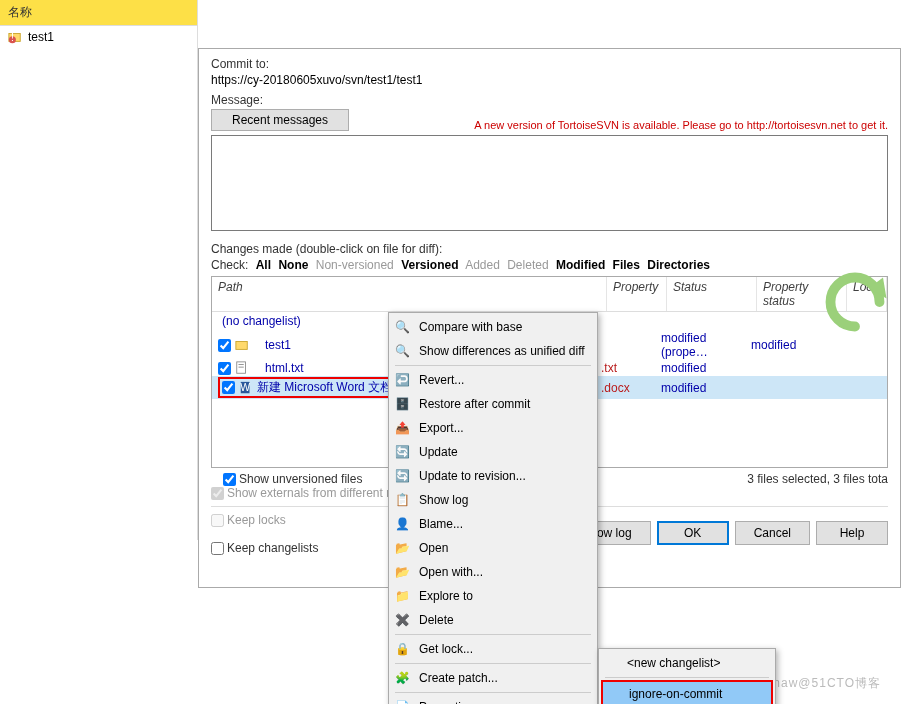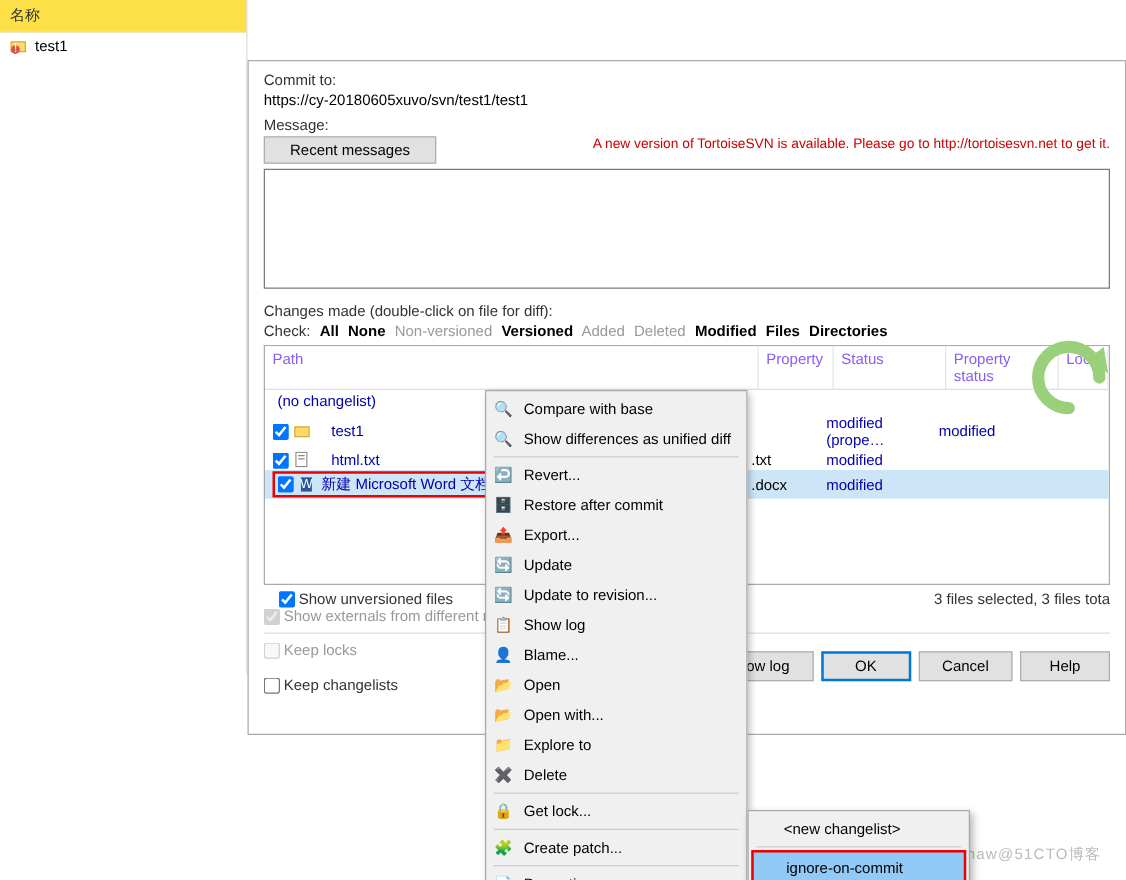--- a/index.html
+++ b/index.html
@@ -9,48 +9,48 @@
     .left-header { padding: 4px 8px; background: #fde047; border-bottom: 1px solid #ddd; }
     .left-header-text { color: #333; }
     .left-item { display: flex; align-items: center; padding: 4px 8px; gap: 6px; }
     .left-item .warn-icon { width: 14px; height: 14px; display: inline-flex; align-items: center; justify-content: center; }
     
     .commit-dialog { position: absolute; left: 198px; top: 0; right: 0; height: 540px; border: 1px solid #aaa; background: #fff; padding: 8px 12px; margin-top: 48px; }
     
     .commit-to-label { color: #333; margin-bottom: 2px; }
     .commit-url { font-weight: normal; color: #000; margin-bottom: 6px; }
     .message-label { color: #333; margin-bottom: 2px; }
-    .message-row { display: flex; align-items: flex-start; gap: 8px; }
+    .message-row { display: flex; align-items: flex-end; gap: 8px; }
     .recent-btn { padding: 3px 20px; border: 1px solid #adadad; background: #e1e1e1; cursor: pointer; }
     .warning-text { color: #c00; margin-left: auto; font-size: 11px; }
     .message-box { width: 100%; height: 96px; border: 1px solid #7a7a7a; margin-top: 4px; background: #fff; resize: none; }
     
     .changes-label { margin-top: 8px; color: #333; }
     .check-row { margin-top: 2px; color: #333; }
     .check-row span { margin-right: 4px; }
     .check-bold { font-weight: bold; color: #000; }
     .check-grey { color: #999; }
     
     .file-table { width: 100%; border: 1px solid #aaa; margin-top: 4px; background: #fff; }
     .table-header { display: flex; background: #fff; border-bottom: 1px solid #ddd; }
-    .th { padding: 3px 6px; border-right: 1px solid #e5e5e5; color: #8b5cf6; }
+    .th { padding: 3px 6px; border-right: 1px solid #e5e5e5; color: #404040; font-style: italic; }
     .th-path { flex: 1; }
     .th-ext { width: 60px; }
     .th-status { width: 90px; }
     .th-prop { width: 90px; }
     .th-lock { width: 40px; }
     
     .table-body { height: 155px; overflow: hidden; position: relative; }
     .no-changelist { color: #00a; padding: 2px 10px; }
     .file-row { display: flex; align-items: center; padding: 1px 6px; }
     .file-row.selected { background: #cde6f7; }
     .chk { width: 13px; height: 13px; margin-right: 4px; }
     .file-icon { width: 14px; height: 14px; margin-right: 4px; display: inline-flex; }
     .file-name { color: #00a; flex: 1; padding-left: 12px; }
-    .file-ext { width: 60px; color: #000000; }
+    .file-ext { width: 60px; color: #b91c1c; }
     .file-status { width: 90px; color: #00a; }
     .file-prop { width: 90px; color: #00a; }
     .file-lock { width: 40px; }
     
     .red-highlight { border: 2px solid #e00; padding: 0 2px; display: inline-block; }
     
     .footer-row1 { margin-top: 4px; display: flex; align-items: center; gap: 12px; padding-left: 12px; }
     .footer-row2 { display: flex; align-items: center; gap: 12px; }
     .chk-label { display: flex; align-items: center; gap: 3px; color: #333; }
     .chk-label.disabled { color: #999; }

